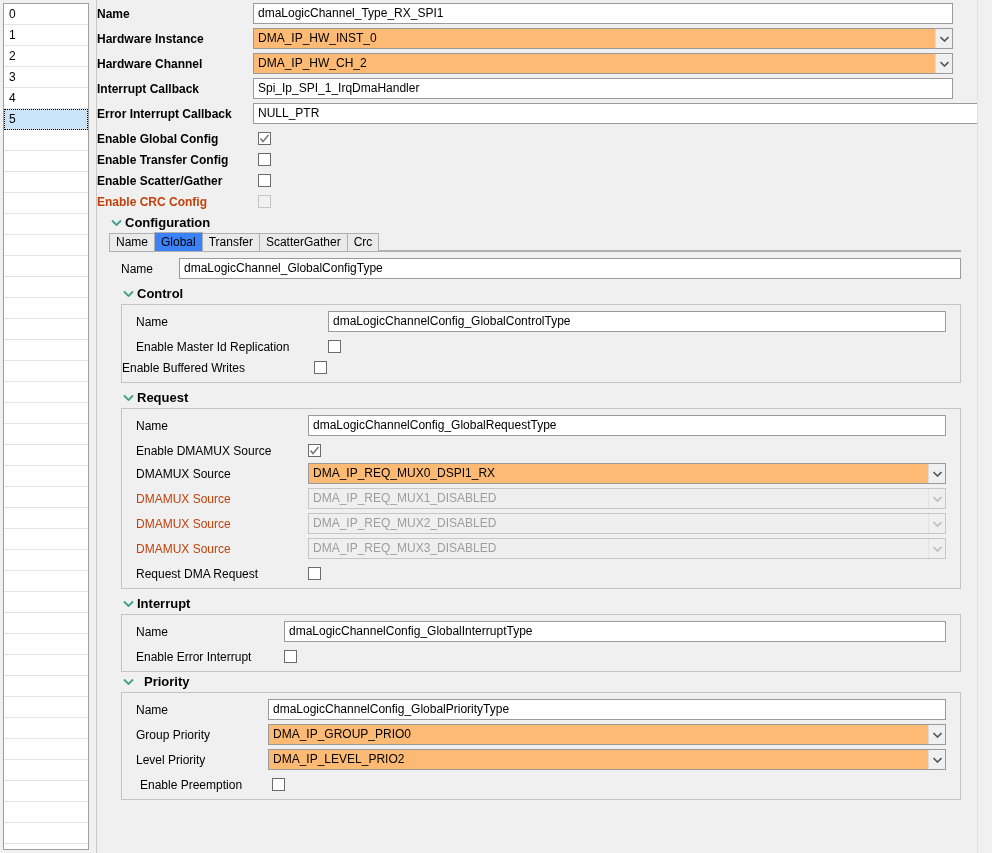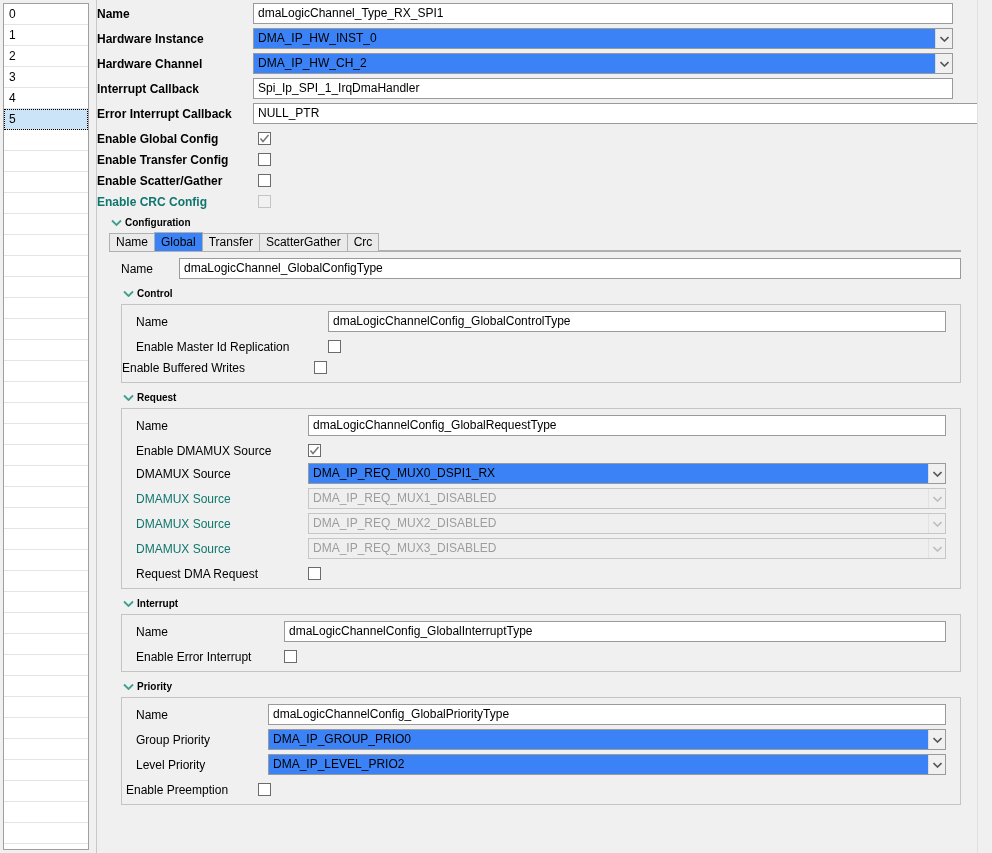--- a/index.html
+++ b/index.html
@@ -62,41 +62,41 @@
     height: 21px;
     margin-bottom: 4px;
   }
   .lbl {
     font-size: 12px;
     font-weight: bold;
     color: #000;
     white-space: nowrap;
     flex: 0 0 auto;
   }
-  .lbl.disabled { color: #0f766e; font-weight: bold; }
+  .lbl.disabled { color: #c2410c; font-weight: bold; }
 
   
   .txt {
     height: 21px;
     background: #ffffff;
     border: 1px solid #9a9a9a;
     font-family: "Liberation Sans", sans-serif;
     font-size: 12px;
     color: #000;
     padding: 0 4px;
     line-height: 19px;
     white-space: nowrap;
     overflow: hidden;
     text-overflow: clip;
   }
 
   
   .combo {
     height: 21px;
-    background: #3b82f6;
+    background: #fdba74;
     border: 1px solid #9a9a9a;
     display: flex;
     align-items: center;
     position: relative;
   }
   .combo .val {
     flex: 1 1 auto;
     padding: 0 4px;
     font-size: 12px;
     line-height: 19px;
@@ -127,21 +127,21 @@
   .cb svg { position: absolute; left: 0; top: 0; }
 
   
   .sect-head {
     display: flex;
     align-items: center;
     height: 18px;
     margin-bottom: 2px;
   }
   .chev { width: 14px; display: flex; align-items: center; justify-content: center; flex: 0 0 auto; }
-  .sect-title { font-size: 10px; font-weight: bold; color: #000; margin-left: 2px; }
+  .sect-title { font-size: 13px; font-weight: bold; color: #000; margin-left: 2px; }
 
   
   .panel {
     background: #f0f0f0;
     border: 1px solid #c4c4c4;
     padding: 6px 0 4px 0;
   }
 
   
   .tabstrip {
@@ -435,21 +435,21 @@
           <div class="row" style="margin-left:14px">
             <div class="lbl" style="width:148px;font-weight:normal">Name</div>
             <div class="txt" style="width:662px">dmaLogicChannelConfig_GlobalInterruptType</div>
           </div>
           <div class="row" style="margin-left:14px; margin-bottom:0; height:21px;">
             <div class="lbl" style="width:148px;font-weight:normal">Enable Error Interrupt</div>
             <div class="cb"></div>
           </div>
         </div>
 
-        <div class="sect-head" style="margin-left:12px; margin-top:5px;">
+        <div class="sect-head" style="margin-left:12px; gap:7px;">
           <span class="chev">
             <svg width="11" height="7" viewBox="0 0 11 7">
                 <path d="M1 1.5 L5.5 6 L10 1.5" fill="none" stroke="#3f9e8c" stroke-width="1.8"></path>
               </svg>
           </span>
           <span class="sect-title">Priority</span>
         </div>
         <div class="panel" style="margin-left:12px; width:840px;">
           <div class="row" style="margin-left:14px">
             <div class="lbl" style="width:132px;font-weight:normal">Name</div>
@@ -470,21 +470,21 @@
             <div class="lbl" style="width:132px;font-weight:normal">Level Priority</div>
             <div class="combo" style="width:678px">
               <div class="val">DMA_IP_LEVEL_PRIO2</div>
               <div class="arrow">
                 <svg width="9" height="6" viewBox="0 0 9 6">
                     <path d="M0.5 1 L4.5 5 L8.5 1" fill="none" stroke="#555" stroke-width="1.6"></path>
                   </svg>
               </div>
             </div>
           </div>
-          <div class="row" style="margin-left:4px; margin-bottom:0; height:21px;">
+          <div class="row" style="margin-left:18px; margin-bottom:0; height:21px;">
             <div class="lbl" style="width:132px;font-weight:normal">Enable Preemption</div>
             <div class="cb"></div>
           </div>
         </div>
 
       </div>
     </div>
 
     <div class="vscroll"></div>
   </div>

